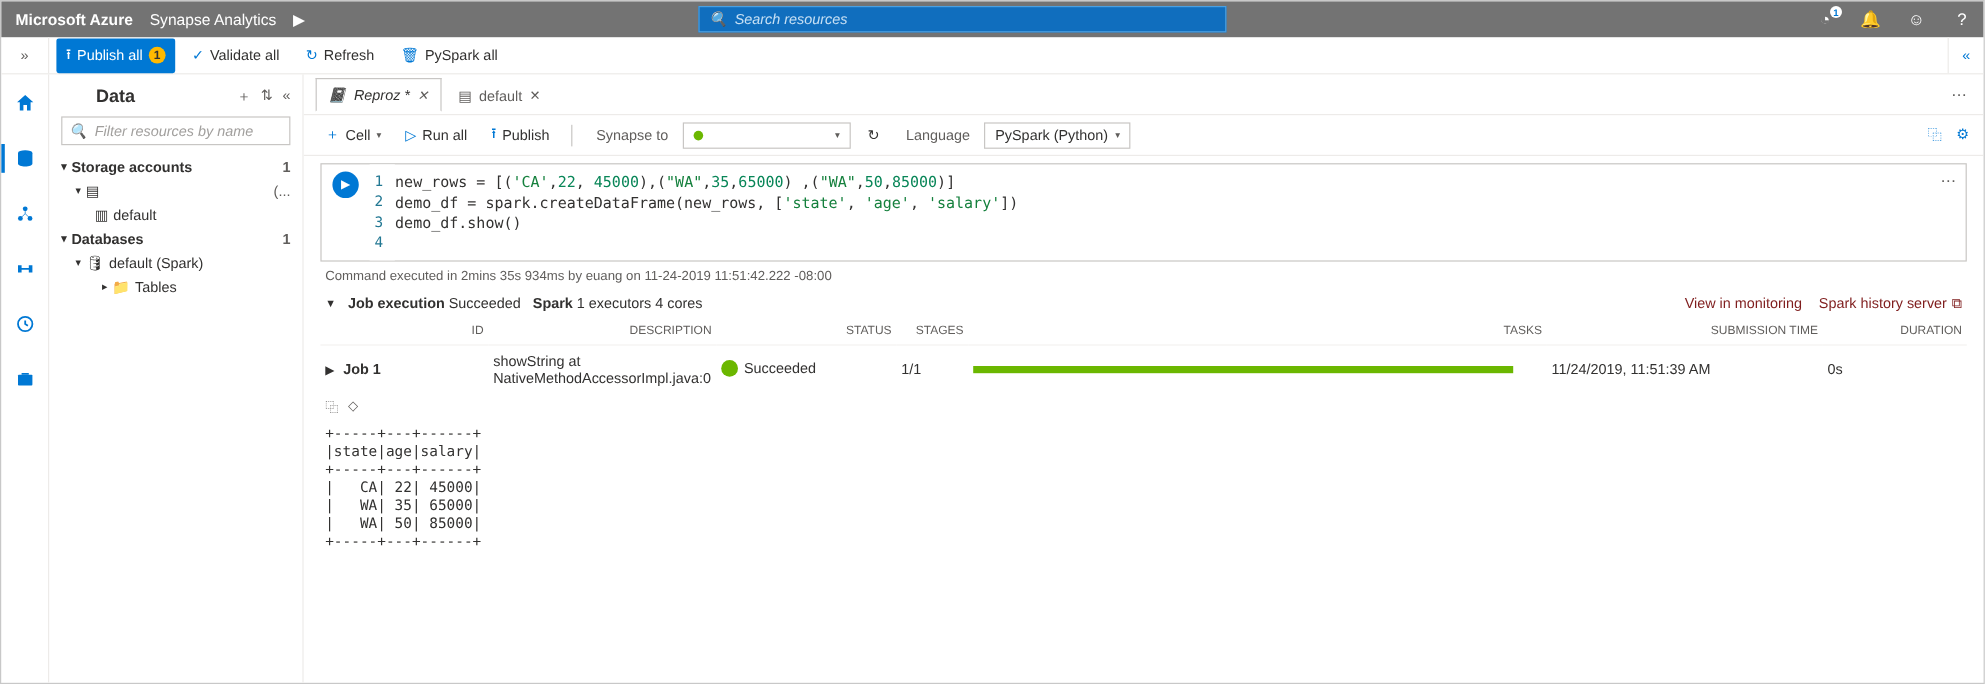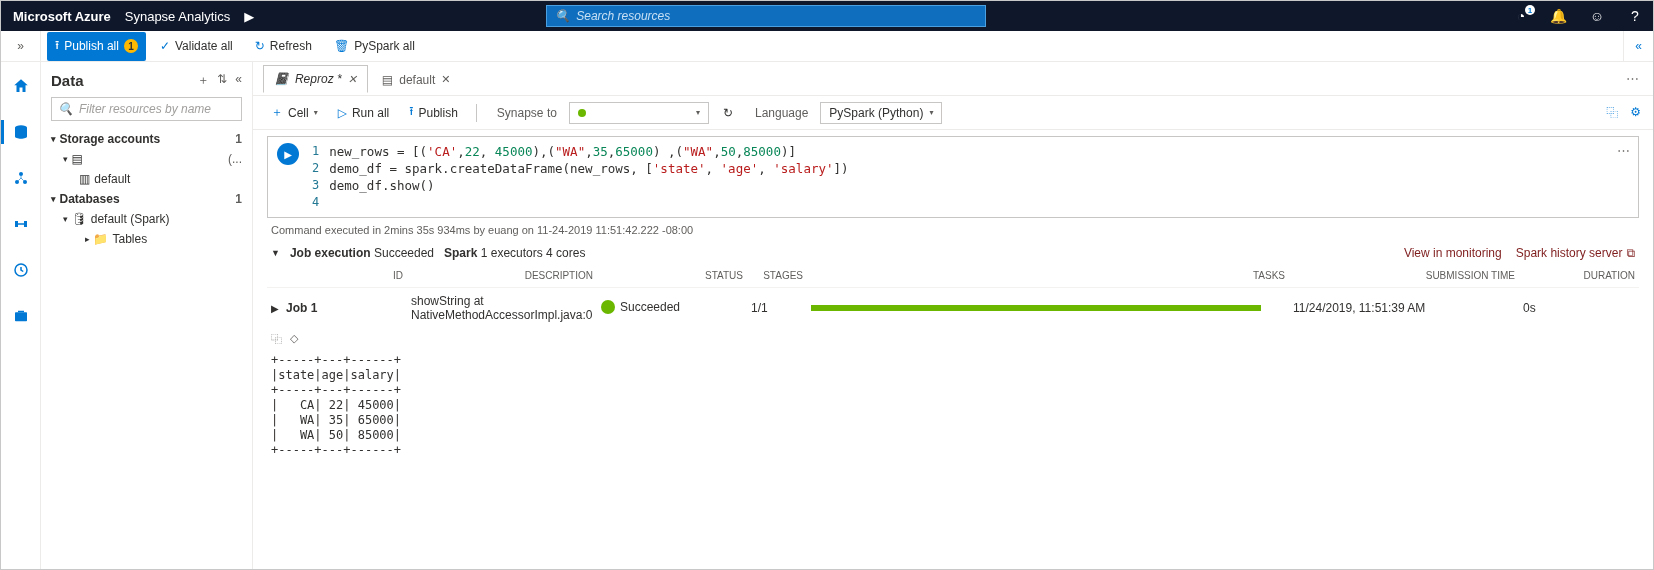--- a/index.html
+++ b/index.html
@@ -1,19 +1,19 @@
 <!DOCTYPE html>
 <html><head>
 <meta charset="utf-8">
 <style>
   * { box-sizing: border-box; margin: 0; padding: 0; }
   body { font-family: "Segoe UI", -apple-system, sans-serif; font-size: 13px; color: #323130; background: #fff; width: 1654px; height: 570px; overflow: hidden; border: 1px solid #c8c8c8; }
   
   
-  .top-header { height: 30px; background: #0f172a; display: flex; align-items: center; color: #fff; }
+  .top-header { height: 30px; background: #737373; display: flex; align-items: center; color: #fff; gap: 36px; }
   .brand { display: flex; align-items: center; padding: 0 12px; gap: 14px; }
   .brand span { font-size: 13px; }
   .brand .bold { font-weight: 600; }
   .caret-right { font-size: 10px; }
   .search-wrap { flex: 1; display: flex; justify-content: flex-start; padding-left: 280px; }
   .search-box { width: 440px; height: 22px; background: #106ebe; border: 1px solid #4ba0e1; display: flex; align-items: center; padding: 0 8px; gap: 6px; color: #c7e0f4; font-style: italic; font-size: 12px; }
   .hdr-icons { display: flex; align-items: center; padding-right: 10px; gap: 22px; }
   .hdr-icon { width: 16px; height: 16px; display: inline-flex; align-items: center; justify-content: center; font-size: 14px; position: relative; }
   .hdr-badge { position: absolute; top: -3px; right: -6px; background: #fff; color: #0078d4; width: 10px; height: 10px; font-size: 8px; border-radius: 50%; display: flex; align-items: center; justify-content: center; font-weight: bold;}
   
@@ -32,21 +32,21 @@
   
   
   .rail { width: 40px; border-right: 1px solid #edebe9; display: flex; flex-direction: column; align-items: center; padding-top: 12px; gap: 22px;}
   .rail-item { width: 24px; height: 24px; display:flex; align-items:center; justify-content:center; color:#0078d4; }
   .rail-item.active { position: relative; }
   .rail-item.active::before { content:""; position:absolute; left:-8px; top:0; bottom:0; width:3px; background:#0078d4; }
   
   
   .left-panel { width: 212px; border-right: 1px solid #edebe9; padding: 6px 0; }
   .panel-hdr { display:flex; align-items:center; padding: 4px 10px 8px 10px; }
-  .panel-hdr h2 { font-size: 15px; font-weight: 600; flex:1; }
+  .panel-hdr h2 { font-size: 15px; font-weight: 600; flex:1;margin-left:29px; }
   .panel-hdr-icons { display:flex; gap:8px; color:#605e5c; font-size:12px; }
   .filter-box { margin: 0 10px 8px 10px; height: 24px; border: 1px solid #c8c6c4; display:flex; align-items:center; padding:0 6px; gap:6px; color:#a19f9d; font-size:12px; font-style:italic;}
   .tree-item { display:flex; align-items:center; padding: 3px 10px; font-size:12px; gap:4px; }
   .tree-item .count { margin-left:auto; color:#605e5c; }
   .tree-item.head { font-weight:600; }
   .indent1 { padding-left: 22px; }
   .indent2 { padding-left: 38px; }
   .indent3 { padding-left: 44px; }
   .tri { font-size:9px; }
   
@@ -69,21 +69,21 @@
   .green-dot { width:8px; height:8px; border-radius:50%; background:#6bb700;}
   .nb-right { margin-left:auto; display:flex; gap:12px; color:#0078d4;}
   
   .cell-area { padding: 6px 14px; overflow:auto; flex:1; }
   .cell-title { font-size:12px; color:#323130; margin-bottom:4px;}
   .cell-box { border:1px solid #c8c6c4; display:flex; }
   .run-gutter { width:40px; display:flex; justify-content:center; padding-top:6px;}
   .run-btn { width:22px; height:22px; border-radius:50%; background:#0078d4; color:#fff; display:flex; align-items:center; justify-content:center; font-size:10px;}
   .ln-gutter { color:#237893; font-size:12px; padding:6px 10px 6px 4px; background:#fff; text-align:right; line-height:17px; font-family:Consolas,monospace;}
   .code { font-family: Consolas, monospace; font-size:12.5px; padding:6px 0; line-height:17px; white-space:pre; flex:1;}
-  .code .str { color:#b91c1c; }
+  .code .str { color:#15803d; }
   .code .num { color:#098658; }
   .cell-menu { padding:6px 8px; color:#605e5c;}
   
   .exec-meta { font-size:11px; color:#605e5c; padding:6px 4px;}
   
   .job-header { display:flex; align-items:center; padding:4px; font-size:12px; gap:10px;}
   .job-header strong { font-weight:600;}
   .job-links { margin-left:auto; display:flex; gap:14px;}
   .job-links a { color:#7f1d1d; text-decoration:none; display:inline-flex; align-items:center; gap:4px;}
   

